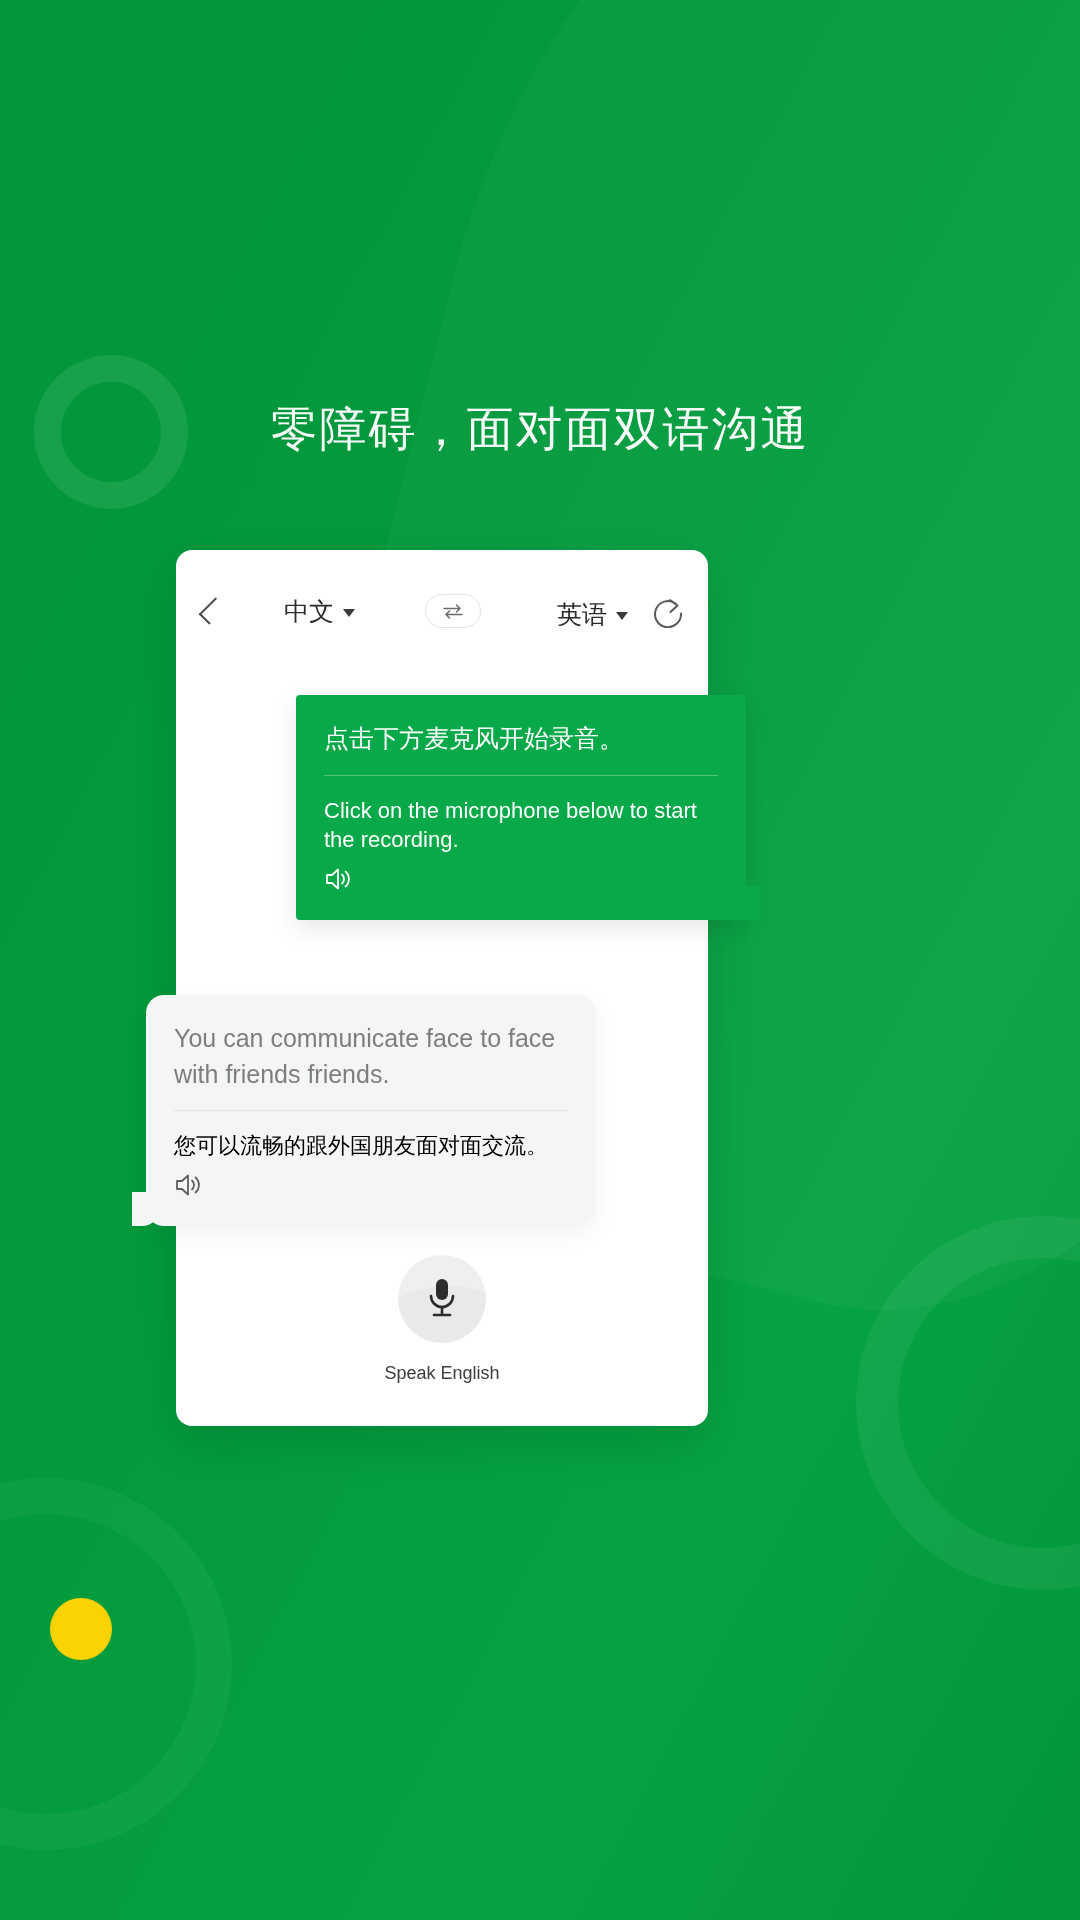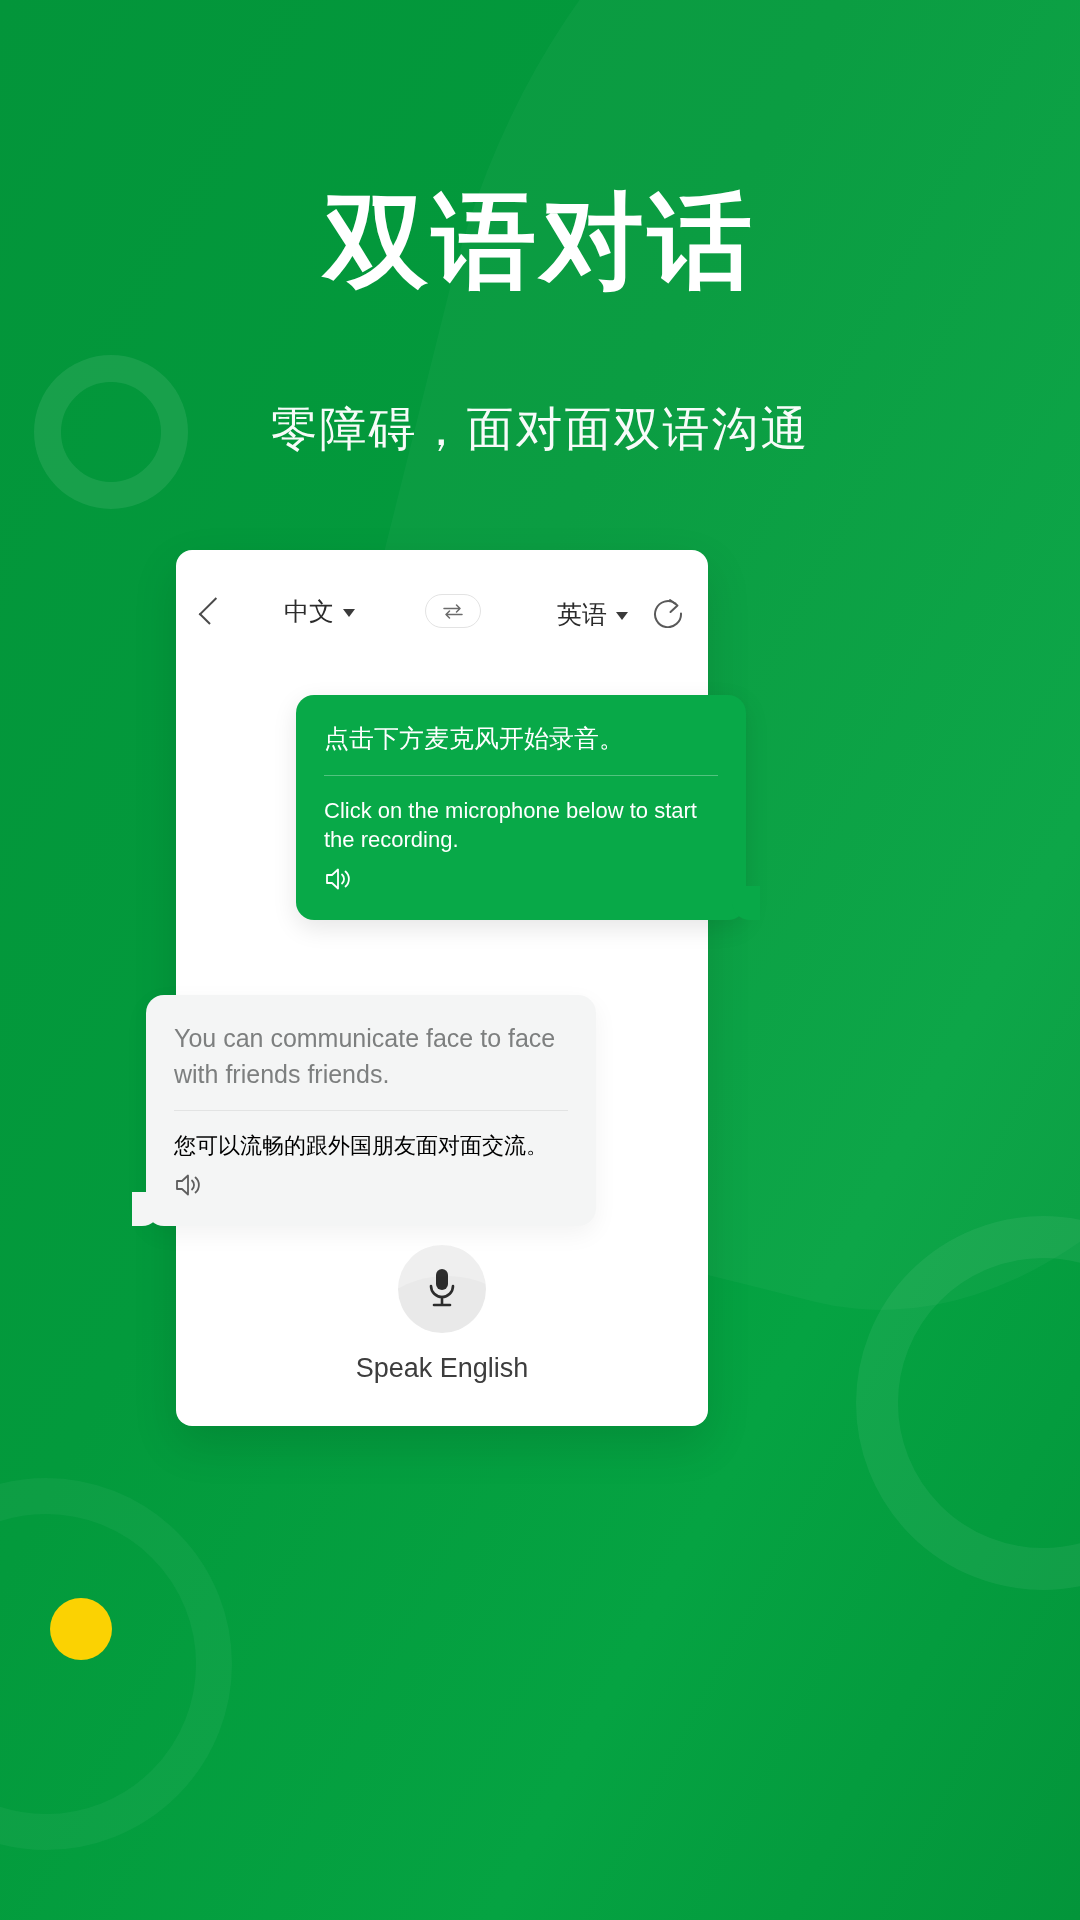--- a/index.html
+++ b/index.html
@@ -213,21 +213,21 @@
     margin-top: 12px;
     display: block;
   }
 
   
   .bubble-green {
     left: 120px;
     top: 40px;
     width: 450px;
     background: #08a948;
-    border-radius: 18px;
+    border-radius: 4px;
     padding: 26px 28px 24px 28px;
     color: #ffffff;
     box-shadow: 0 8px 24px rgba(0,0,0,0.10);
   }
   .bubble-green .divider { background: rgba(255,255,255,0.30); }
   .tail-green {
     position: absolute;
     right: -14px;
     bottom: 0;
     width: 28px;
@@ -295,41 +295,37 @@
     left: -30%;
     bottom: -55%;
     width: 170%;
     height: 120%;
     background: rgba(255,255,255,0.07);
     border-radius: 50%;
   }
   .mic-circle.grey .gloss { background: rgba(0,0,0,0.022); }
   .mic-label {
     margin-top: 20px;
-    font-size: 27px;
+    font-size: 18px;
     color: #3d3d3d;
     white-space: nowrap;
   }
 </style>
 </head>
 <body>
 
 <div id="stage">
 
   <div class="bg-base"></div>
   <div class="bg-sheen"></div>
   <div class="ring ring-left"></div>
   <div class="ring ring-bottom-right"></div>
   <div class="ring ring-bottom-left"></div>
   <div class="dot-yellow" id="yellow-dot" style="background: rgb(251, 210, 2);"></div>
 
-  <div class="headline-wrap">
-    <div class="headline">双语对话</div>
-    
-  </div>
   <div class="subhead">零障碍，面对面双语沟通</div>
 
   <div id="card">
     <div id="card-inner">
 
       <div class="hdr">
         <div class="hdr-back">
           <span class="chev"></span>
         </div>
 

